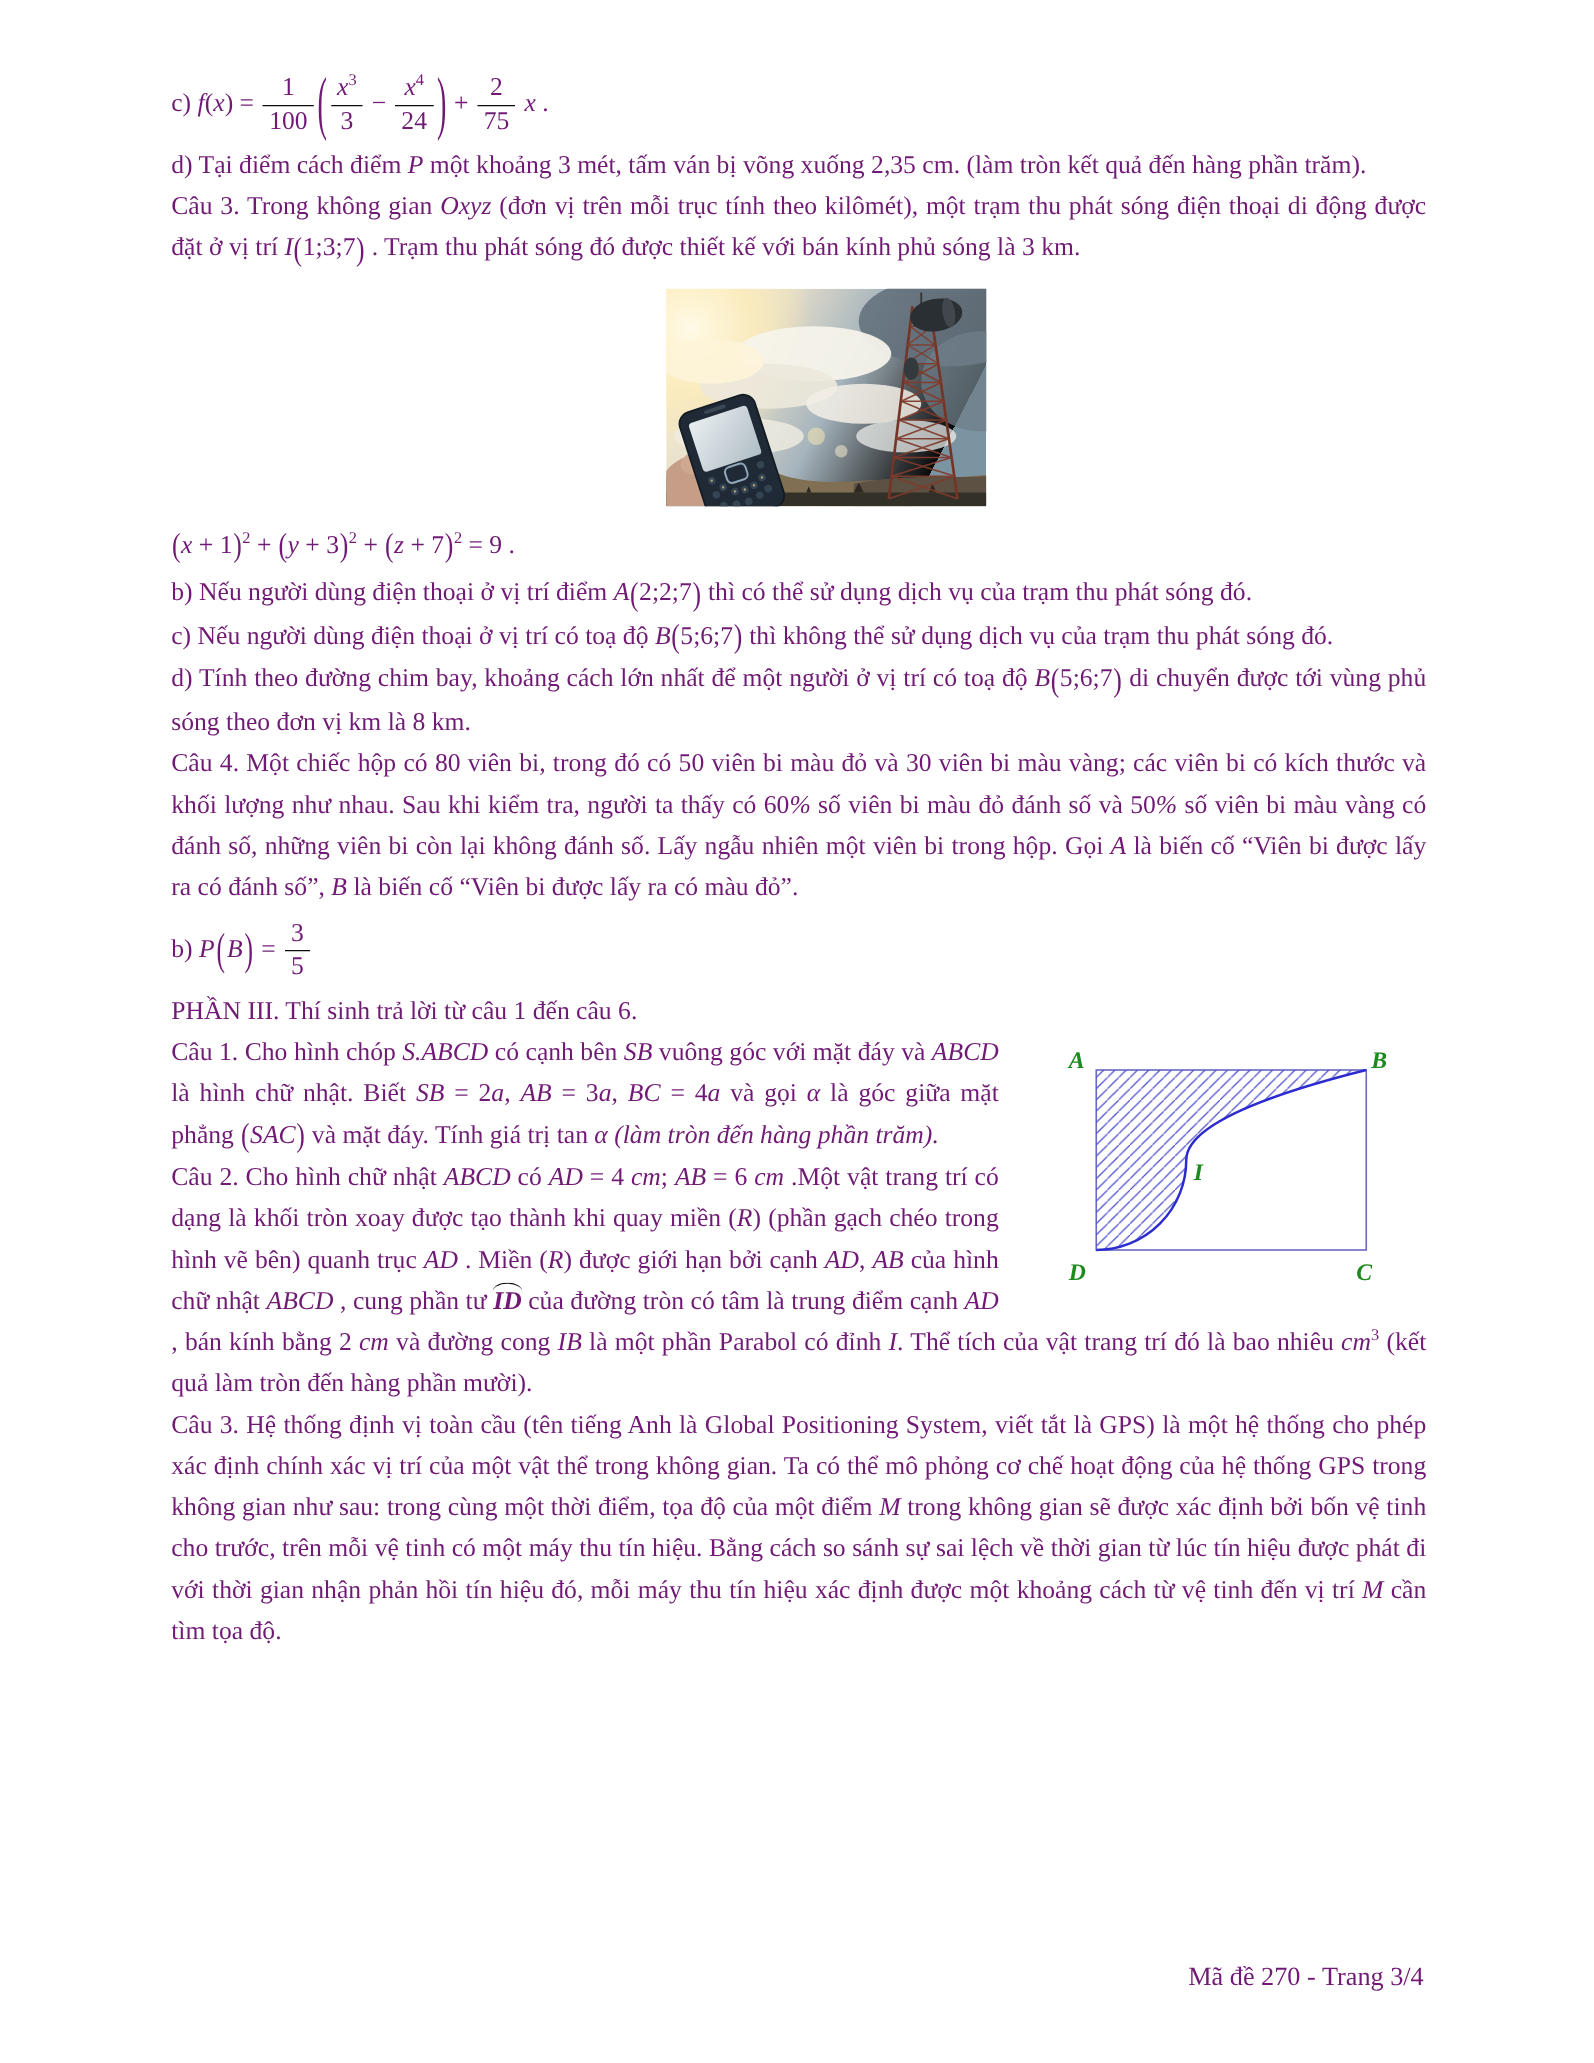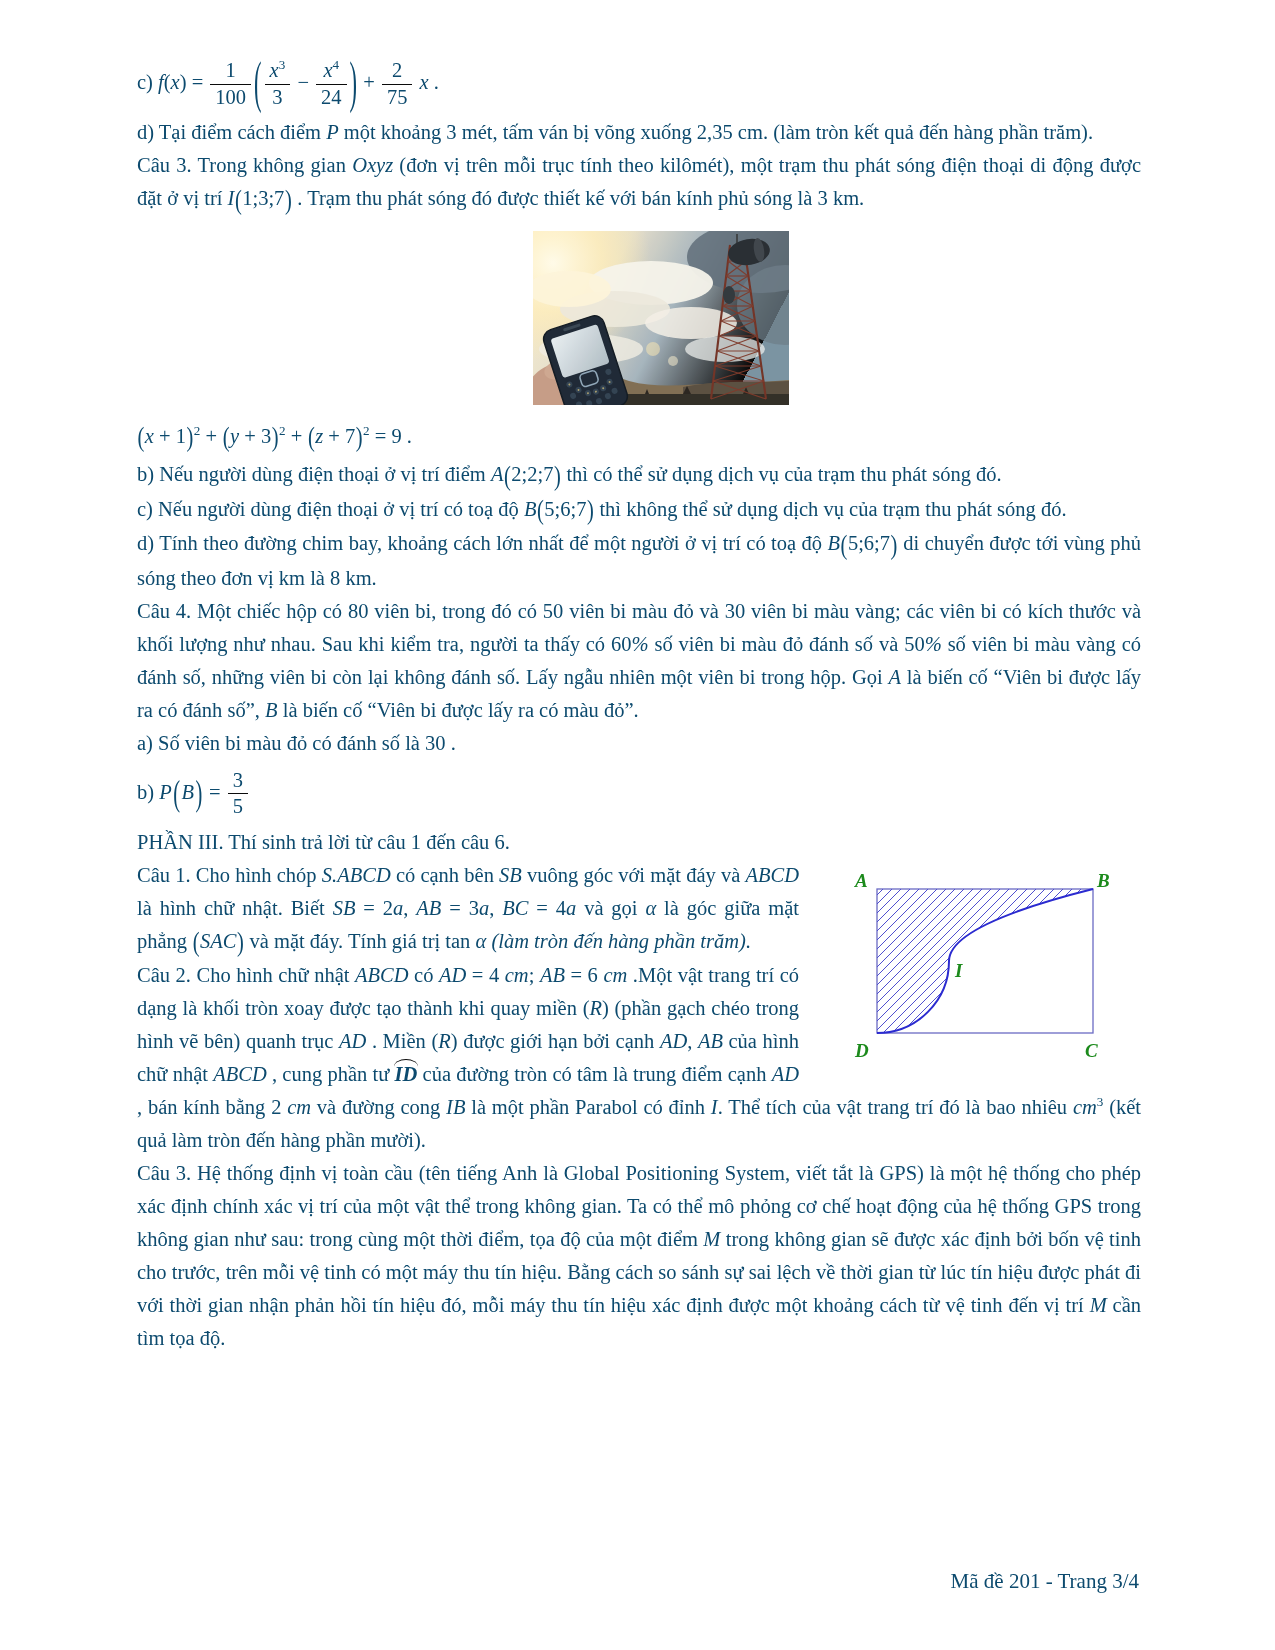--- a/index.html
+++ b/index.html
@@ -2,21 +2,21 @@
 <html lang="vi"><head>
 <meta charset="utf-8">
 <style>
   html,body{margin:0;padding:0;background:#e9e9e9;}
   .page{
     position:relative;
     width:1275px;height:1650px;
     background:#ffffff;
     margin:0 auto;
     font-family:"Liberation Serif","DejaVu Serif",serif;
-    font-size:20.5px;color:#0c4a6e;
+    font-size:20.5px;color:#701a75;
     overflow:hidden;
   }
   .content{
     position:absolute;left:137px;top:50px;width:1004px;
   }
   p.para{margin:0;text-align:justify;line-height:33px;}
   .i{font-style:italic;}
   .b{font-weight:normal;}
   .sup{vertical-align:super;font-size:64%;line-height:0;}
   .p{display:inline-block;transform:scaleY(1.3);vertical-align:-1.5px;padding:0 .5px;}
@@ -156,21 +156,20 @@
         </g>
         <rect x="0" y="0" width="256" height="174" fill="#fff" opacity="0.04"></rect>
       </svg>
     </div>
 
     <p class="para smallmathline"><span class="p">(</span><span class="i">x</span><span> + 1</span><span class="p">)</span><span class="sup">2</span><span> + </span><span class="p">(</span><span class="i">y</span><span> + 3</span><span class="p">)</span><span class="sup">2</span><span> + </span><span class="p">(</span><span class="i">z</span><span> + 7</span><span class="p">)</span><span class="sup">2</span><span> = 9 .</span></p>
     <p class="para"><span>b) Nếu người dùng điện thoại ở vị trí điểm </span><span class="i">A</span><span class="p">(</span><span>2;2;7</span><span class="p">)</span><span> thì có thể sử dụng dịch vụ của trạm thu phát sóng đó.</span></p>
     <p class="para"><span>c) Nếu người dùng điện thoại ở vị trí có toạ độ </span><span class="i">B</span><span class="p">(</span><span>5;6;7</span><span class="p">)</span><span> thì không thể sử dụng dịch vụ của trạm thu phát sóng đó.</span></p>
     <p class="para"><span>d) Tính theo đường chim bay, khoảng cách lớn nhất để một người ở vị trí có toạ độ </span><span class="i">B</span><span class="p">(</span><span>5;6;7</span><span class="p">)</span><span> di chuyển được tới vùng phủ sóng theo đơn vị km là 8 km.</span></p>
     <p class="para"><span class="b">Câu 4.</span><span> Một chiếc hộp có 80 viên bi, trong đó có 50 viên bi màu đỏ và 30 viên bi màu vàng; các viên bi có kích thước và khối lượng như nhau. Sau khi kiểm tra, người ta thấy có 60</span><span class="i">%</span><span> số viên bi màu đỏ đánh số và 50</span><span class="i">%</span><span> số viên bi màu vàng có đánh số, những viên bi còn lại không đánh số. Lấy ngẫu nhiên một viên bi trong hộp. Gọi </span><span class="i">A</span><span> là biến cố “Viên bi được lấy ra có đánh số”, </span><span class="i">B</span><span> là biến cố “Viên bi được lấy ra có màu đỏ”.</span></p>
-    <p class="para"><span>a) Số viên bi màu đỏ có đánh số là 30 .</span></p>
     <p class="para mathline"><span>b) </span><span class="i">P</span><span class="mp">(</span><span class="i">B</span><span class="mp">)</span><span> = </span><span class="frac"><span class="fr-n"><span>3</span></span><span class="fr-d"><span>5</span></span></span></p>
 
     <p class="para"><span class="b">PHẦN III. Thí sinh trả lời từ câu 1 đến câu 6.</span></p>
 
     <div class="p3-wrap">
       <div class="figwrap">
         <svg width="300" height="212" viewBox="0 0 300 212" xmlns="http://www.w3.org/2000/svg">
           <defs>
             <pattern id="hatch" width="9" height="9" patternUnits="userSpaceOnUse">
               <path d="M0 9 L9 0" stroke="#5050cf" stroke-width="1"></path>
@@ -189,14 +188,14 @@
         </svg>
       </div>
       <p class="para"><span class="b">Câu 1.</span><span> Cho hình chóp </span><span class="i">S.ABCD</span><span> có cạnh bên </span><span class="i">SB</span><span> vuông góc với mặt đáy và </span><span class="i">ABCD</span><span> là hình chữ nhật. Biết </span><span class="i">SB</span><span> = 2</span><span class="i">a</span><span>, </span><span class="i">AB</span><span> = 3</span><span class="i">a</span><span>, </span><span class="i">BC</span><span> = 4</span><span class="i">a</span><span> và gọi </span><span class="i">α</span><span> là góc giữa mặt phẳng </span><span class="p">(</span><span class="i">SAC</span><span class="p">)</span><span> và mặt đáy. Tính giá trị tan </span><span class="i">α</span><span> </span><span class="i">(làm tròn đến hàng phần trăm).</span></p>
       <p class="para"><span class="b">Câu 2.</span><span> Cho hình chữ nhật </span><span class="i">ABCD</span><span> có </span><span class="i">AD</span><span> = 4 </span><span class="i">cm</span><span>; </span><span class="i">AB</span><span> = 6 </span><span class="i">cm</span><span> .Một vật trang trí có dạng là khối tròn xoay được tạo thành khi quay miền (</span><span class="i">R</span><span>) (phần gạch chéo trong hình vẽ bên) quanh trục </span><span class="i">AD</span><span> . Miền (</span><span class="i">R</span><span>) được giới hạn bởi cạnh </span><span class="i">AD</span><span>, </span><span class="i">AB</span><span> của hình chữ nhật </span><span class="i">ABCD</span><span> , cung phần tư </span><span class="i arc">ID</span><span> của đường tròn có tâm là trung điểm cạnh </span><span class="i">AD</span><span> , bán kính bằng 2 </span><span class="i">cm</span><span> và đường cong </span><span class="i">IB</span><span> là một phần Parabol có đỉnh </span><span class="i">I</span><span>. Thể tích của vật trang trí đó là bao nhiêu </span><span class="i">cm</span><span class="sup">3</span><span> (kết quả làm tròn đến hàng phần mười).</span></p>
     </div>
 
     <p class="para"><span class="b">Câu 3.</span><span> Hệ thống định vị toàn cầu (tên tiếng Anh là Global Positioning System, viết tắt là GPS) là một hệ thống cho phép xác định chính xác vị trí của một vật thể trong không gian. Ta có thể mô phỏng cơ chế hoạt động của hệ thống GPS trong không gian như sau: trong cùng một thời điểm, tọa độ của một điểm </span><span class="i">M</span><span> trong không gian sẽ được xác định bởi bốn vệ tinh cho trước, trên mỗi vệ tinh có một máy thu tín hiệu. Bằng cách so sánh sự sai lệch về thời gian từ lúc tín hiệu được phát đi với thời gian nhận phản hồi tín hiệu đó, mỗi máy thu tín hiệu xác định được một khoảng cách từ vệ tinh đến vị trí </span><span class="i">M</span><span> cần tìm tọa độ.</span></p>
 
   </div>
 
-  <div class="footer">Mã đề 201 - Trang 3/4</div>
+  <div class="footer">Mã đề 270 - Trang 3/4</div>
 </div>
 
 </body></html>

